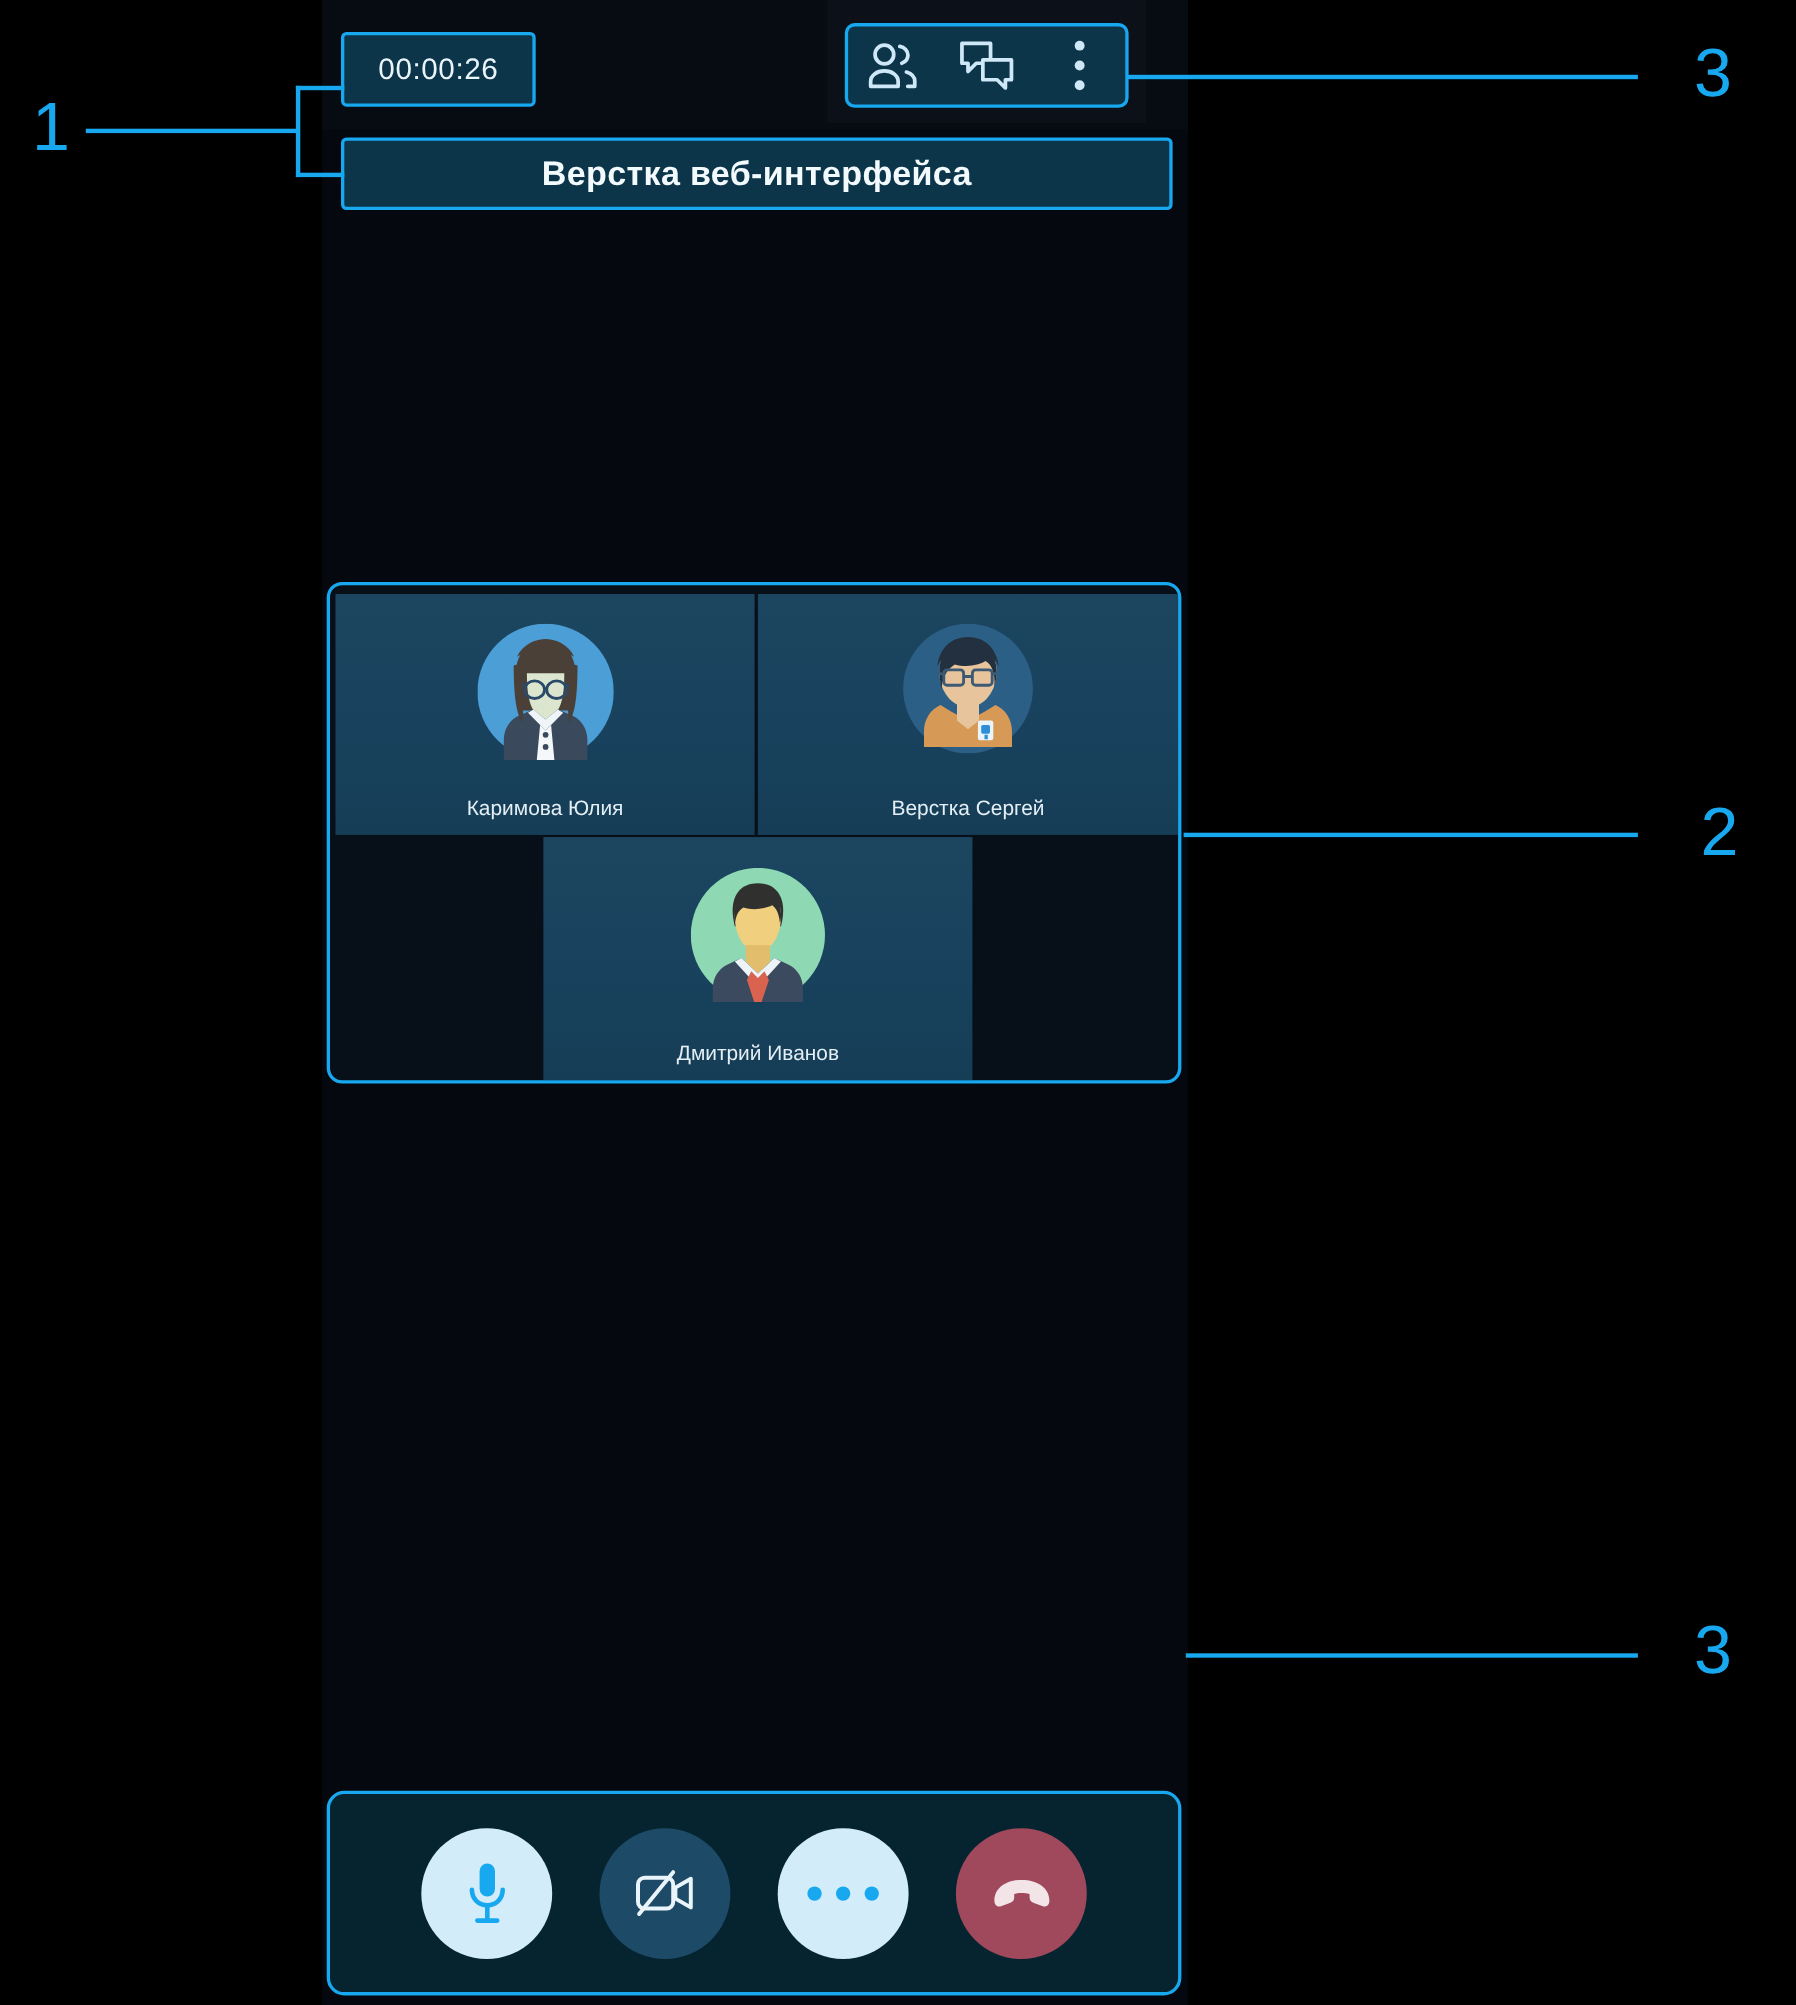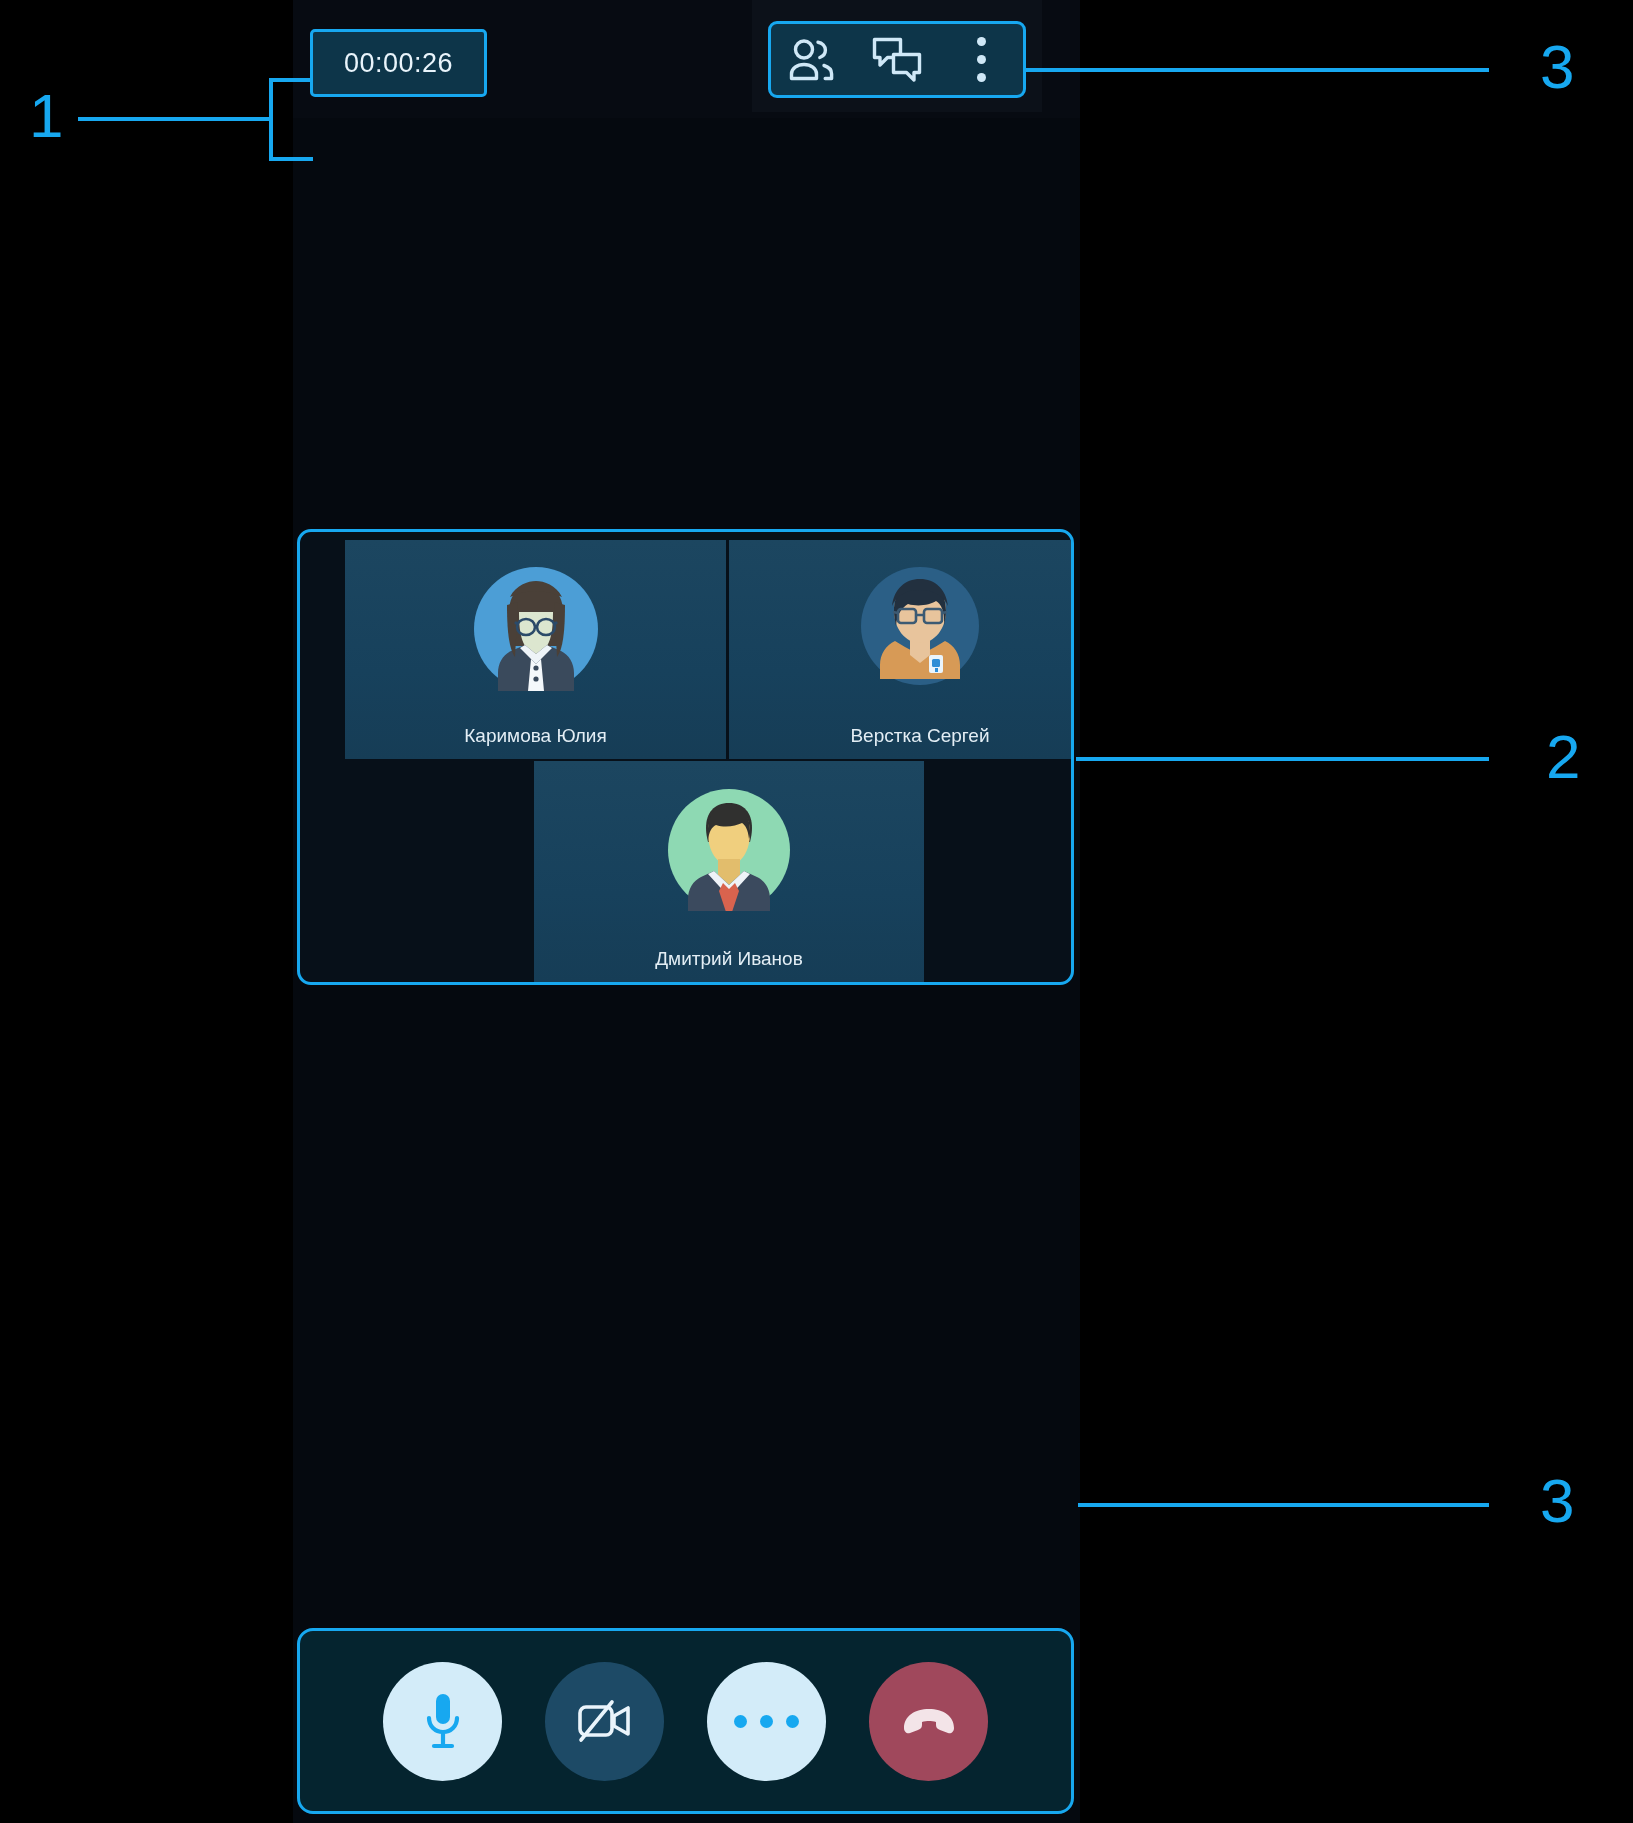--- a/index.html
+++ b/index.html
@@ -137,21 +137,20 @@
     border: 3px solid #17a8f0;
     border-radius: 14px;
     background: #071019;
     overflow: hidden;
   }
   #grid-inner {
     position: absolute;
     left: 0; top: 0;
     width: 771px;
     height: 450px;
-    margin-left: 40px;
   }
   .tile {
     position: absolute;
     background: linear-gradient(180deg, #1c4660 0%, #17415c 60%, #163d56 100%);
     overflow: hidden;
   }
   .tile.row1 { top: 8px; height: 219px; }
   .tile.t1 { left: 5px; width: 381px; }
   .tile.t2 { left: 389px; width: 382px; }
   .tile.t3 { left: 194px; top: 229px; width: 390px; height: 221px; }
@@ -271,20 +270,23 @@
         <div class="dots-vert">
           <i></i>
           <i></i>
           <i></i>
         </div>
       </div>
 
     </div>
   </div>
 
+  <div id="meeting-title">
+    <span class="title-text">Верстка веб-интерфейса</span>
+  </div>
 
   <div id="grid-wrap">
     <div id="grid-inner">
 
       <div class="tile row1 t1">
         <div class="avatar">
           <svg width="124" height="124" viewBox="0 0 124 124">
             <circle cx="62" cy="62" r="62" fill="#4c9ed6"></circle>
             <g>
               <path d="M62 16c-17 0-27 12-27 29 0 12 1 25 4 34h46c3-9 4-22 4-34 0-17-10-29-27-29z" fill="#4a4038"></path>

